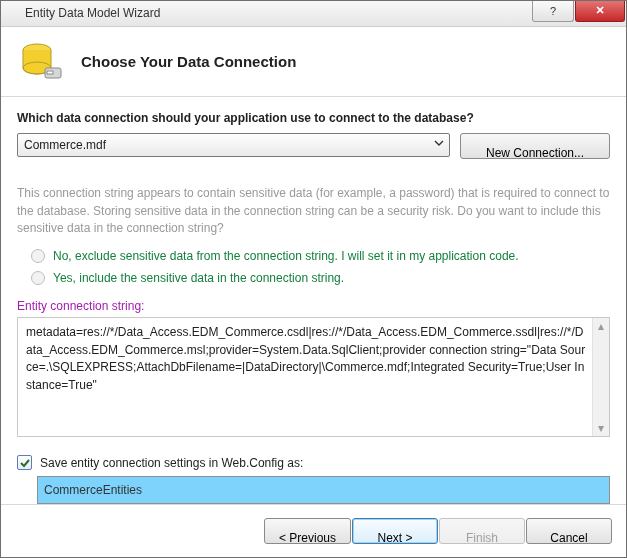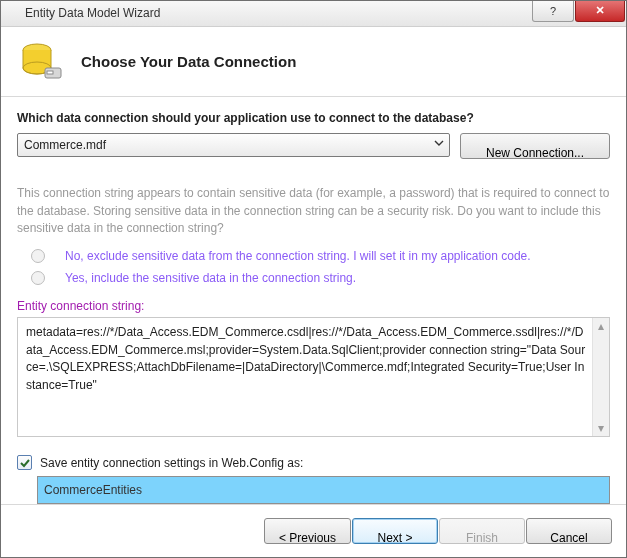--- a/index.html
+++ b/index.html
@@ -14,21 +14,21 @@
   .header{height:78px;background:#fff;display:flex;align-items:center;padding:0 16px;border-bottom:1px solid #d9d9d9}
   .header .iconwrap{width:48px;height:48px;margin-right:16px}
   .header h1{font-size:15px;font-weight:bold;margin:0;color:#222}
   .body{flex:1;padding:14px 16px 0 16px;display:flex;flex-direction:column}
   .question{font-weight:bold;font-size:12px;margin-bottom:8px}
   .row-conn{display:flex;gap:10px;margin-bottom:26px}
   .combo{flex:1;height:22px;border:1px solid #7a7a7a;background:linear-gradient(#fefefe,#eaeaea);display:flex;align-items:center;padding:0 6px;position:relative;border-radius:2px}
   .combo .chev{position:absolute;right:4px;top:3px}
   .btn{height:24px;min-width:150px;border:1px solid #8a8a8a;background:linear-gradient(#f8f8f8,#e2e2e2);border-radius:3px;padding:12px 14px;font-size:12px;font-family:inherit;cursor:pointer}
   .note{color:#9a9a9a;line-height:1.45;margin-bottom:8px}
-  .radio-row{display:flex;align-items:flex-end;gap:20px;margin:4px 0 4px 14px;color:#8b5cf6}
+  .radio-row{display:flex;align-items:flex-end;gap:8px;margin:4px 0 4px 14px;color:#15803d}
   .radio-dot{width:12px;height:12px;border:1px solid #bdbdbd;border-radius:50%;background:#f2f2f2}
   .sect-label{margin:10px 0 4px 0;color:#a21caf}
   .conn-box{height:106px;border:1px solid #c9c9c9;background:#fff;padding:6px 20px 6px 8px;line-height:1.45;color:#222;overflow:hidden;position:relative}
   .conn-box .scrollbar{position:absolute;right:0;top:0;bottom:0;width:16px;background:#f1f1f1;border-left:1px solid #e2e2e2}
   .conn-box .scrollbar .arrow{position:absolute;left:0;width:16px;height:16px;display:flex;align-items:center;justify-content:center;color:#9a9a9a}
   .conn-box .scrollbar .arrow.up{top:0}
   .conn-box .scrollbar .arrow.down{bottom:0}
   .check-row{display:flex;align-items:center;gap:8px;margin-top:18px}
   .checkbox{width:13px;height:13px;border:1px solid #5a7fb0;background:linear-gradient(#fdfdfd,#e8eef7);display:flex;align-items:center;justify-content:center;border-radius:2px}
   .checkbox svg{width:10px;height:10px}

